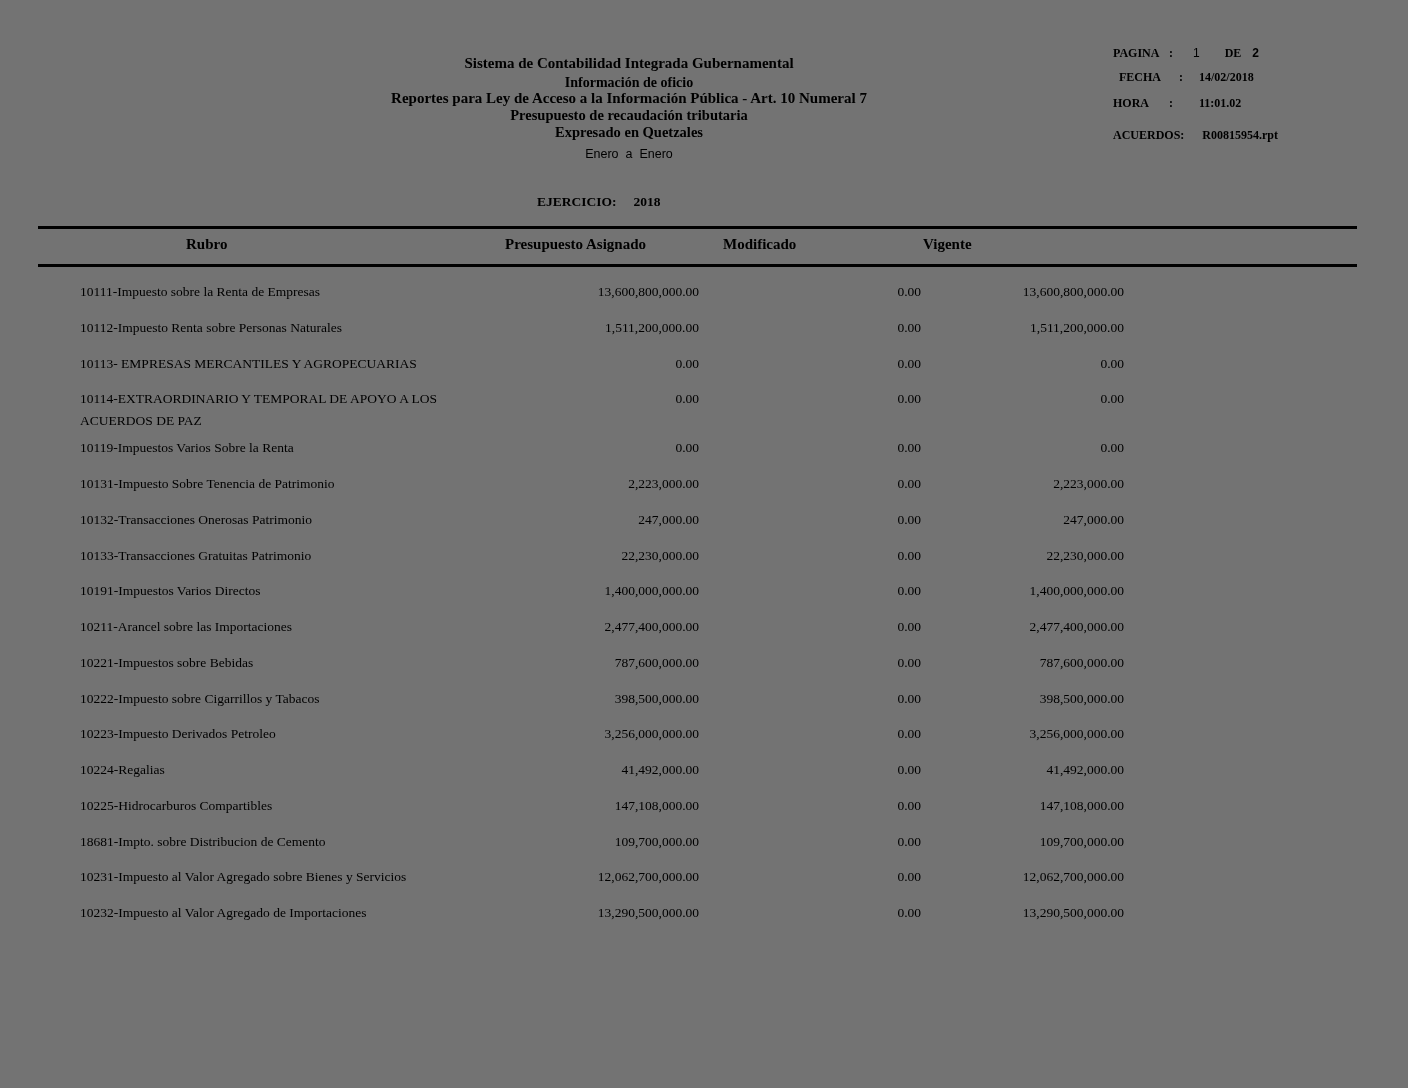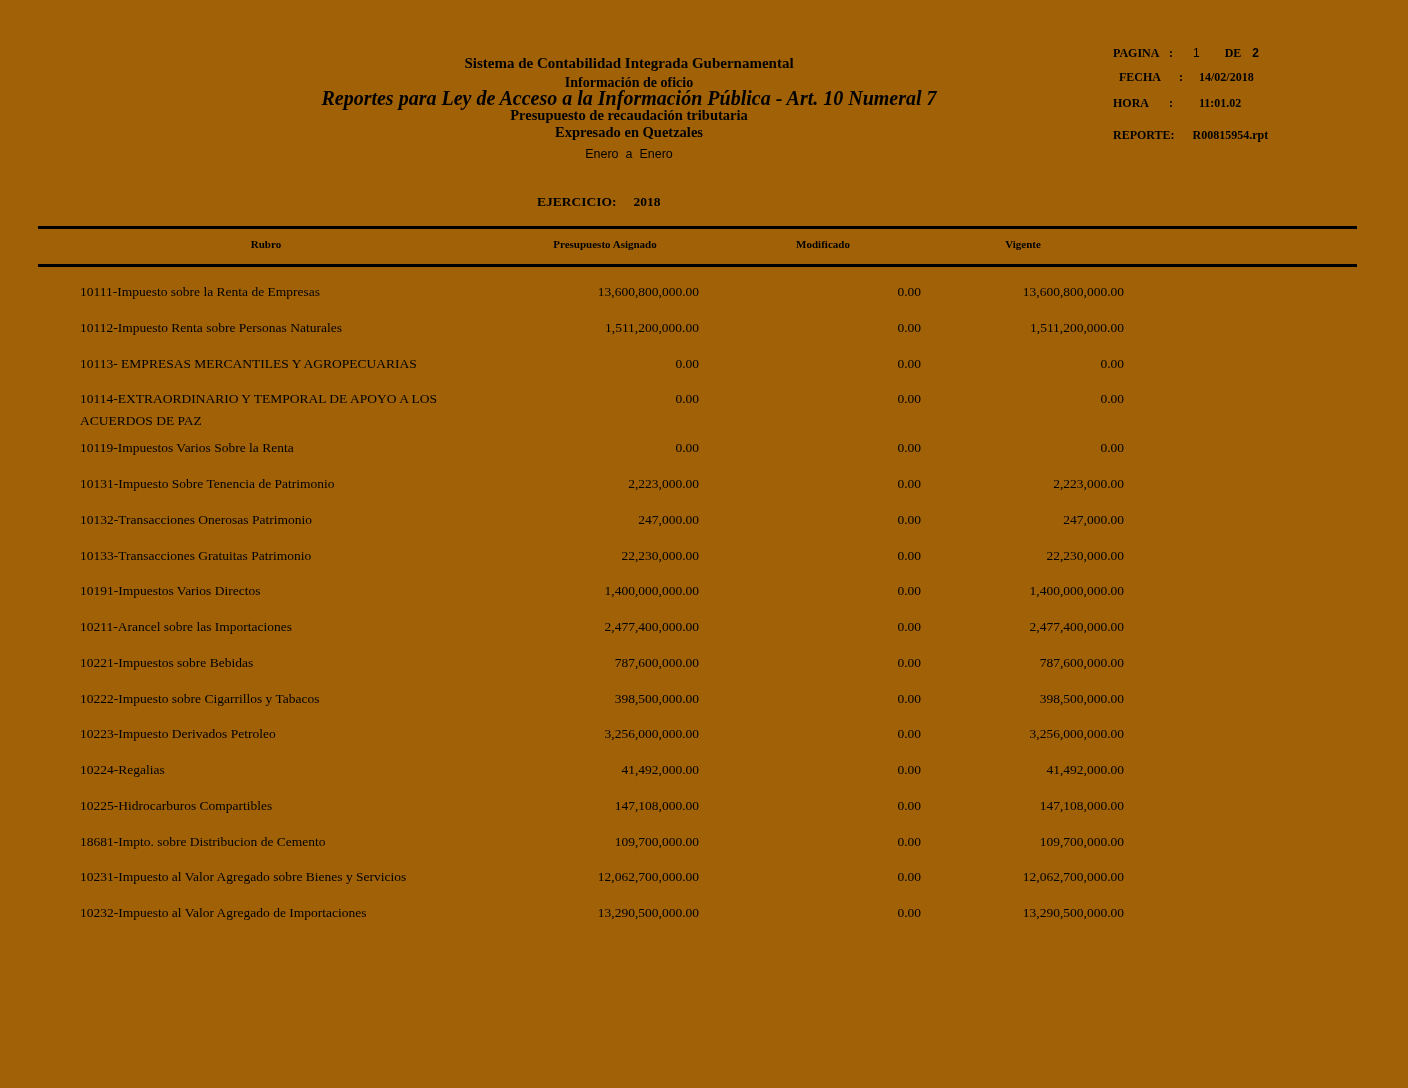--- a/index.html
+++ b/index.html
@@ -4,37 +4,37 @@
 <style>
   html, body {
     margin: 0;
     padding: 0;
     background: #ffffff;
   }
   .page {
     position: relative;
     width: 1408px;
     height: 1088px;
-    background: #a16207;
+    background: #737373;
     color: #000000;
     font-family: "Liberation Serif", "DejaVu Serif", serif;
     overflow: hidden;
   }
 
   
   .title-block {
     position: absolute;
     top: 54px;
     left: 0;
     width: 1258px;
     text-align: center;
   }
   .title-block .t1 { font-size: 15px;  font-weight: bold; line-height: 19px; margin-bottom: 2px; }
   .title-block .t2 { font-size: 14px; font-weight: bold; line-height: 15px; }
-  .title-block .t3 { font-size: 20px;  font-weight: bold; line-height: 16px; margin-bottom: 1px; font-style: italic; }
+  .title-block .t3 { font-size: 15px;  font-weight: bold; line-height: 16px; margin-bottom: 1px; }
   .title-block .t4 { font-size: 14.5px; font-weight: bold; line-height: 17px; }
   .title-block .t5 { font-size: 14.5px; font-weight: bold; line-height: 17px; }
   .title-block .period {
     font-family: "Liberation Sans", sans-serif;
     font-size: 12.5px;
     line-height: 15px;
     margin-top: 6px;
     white-space: pre;
   }
 
@@ -77,23 +77,23 @@
     height: 3px;
     background: #000000;
   }
   .rule-top { top: 226px; }
   .rule-mid { top: 264px; }
 
   
   .thead-cell {
     position: absolute;
     top: 236px;
-    font-size: 11px;
+    font-size: 15px;
     font-weight: bold;
-    text-align: center;
+    text-align: left;
     line-height: 16px;
   }
   .h-rubro     { left: 186px; width: 160px; }
   .h-asignado  { left: 505px; width: 200px; }
   .h-modificado{ left: 723px; width: 200px; }
   .h-vigente   { left: 923px; width: 200px; }
 
   
   .rows {
     position: absolute;
@@ -148,21 +148,21 @@
       <span class="mlabel">FECHA</span>
       <span class="mcolon">:</span>
       <span class="mval-indent">14/02/2018</span>
     </div>
     <div class="meta-row r-hora">
       <span class="mlabel">HORA</span>
       <span class="mcolon">:</span>
       <span class="mval-indent">11:01.02</span>
     </div>
     <div class="meta-row r-reporte">
-      <span class="mlabel-wide">REPORTE:</span>
+      <span class="mlabel-wide">ACUERDOS:</span>
       <span class="rep-val">R00815954.rpt</span>
     </div>
   </div>
 
   <div class="ejercicio">
     <span>EJERCICIO:</span><span class="ej-val">2018</span>
   </div>
 
   <div class="rule rule-top"></div>
 

